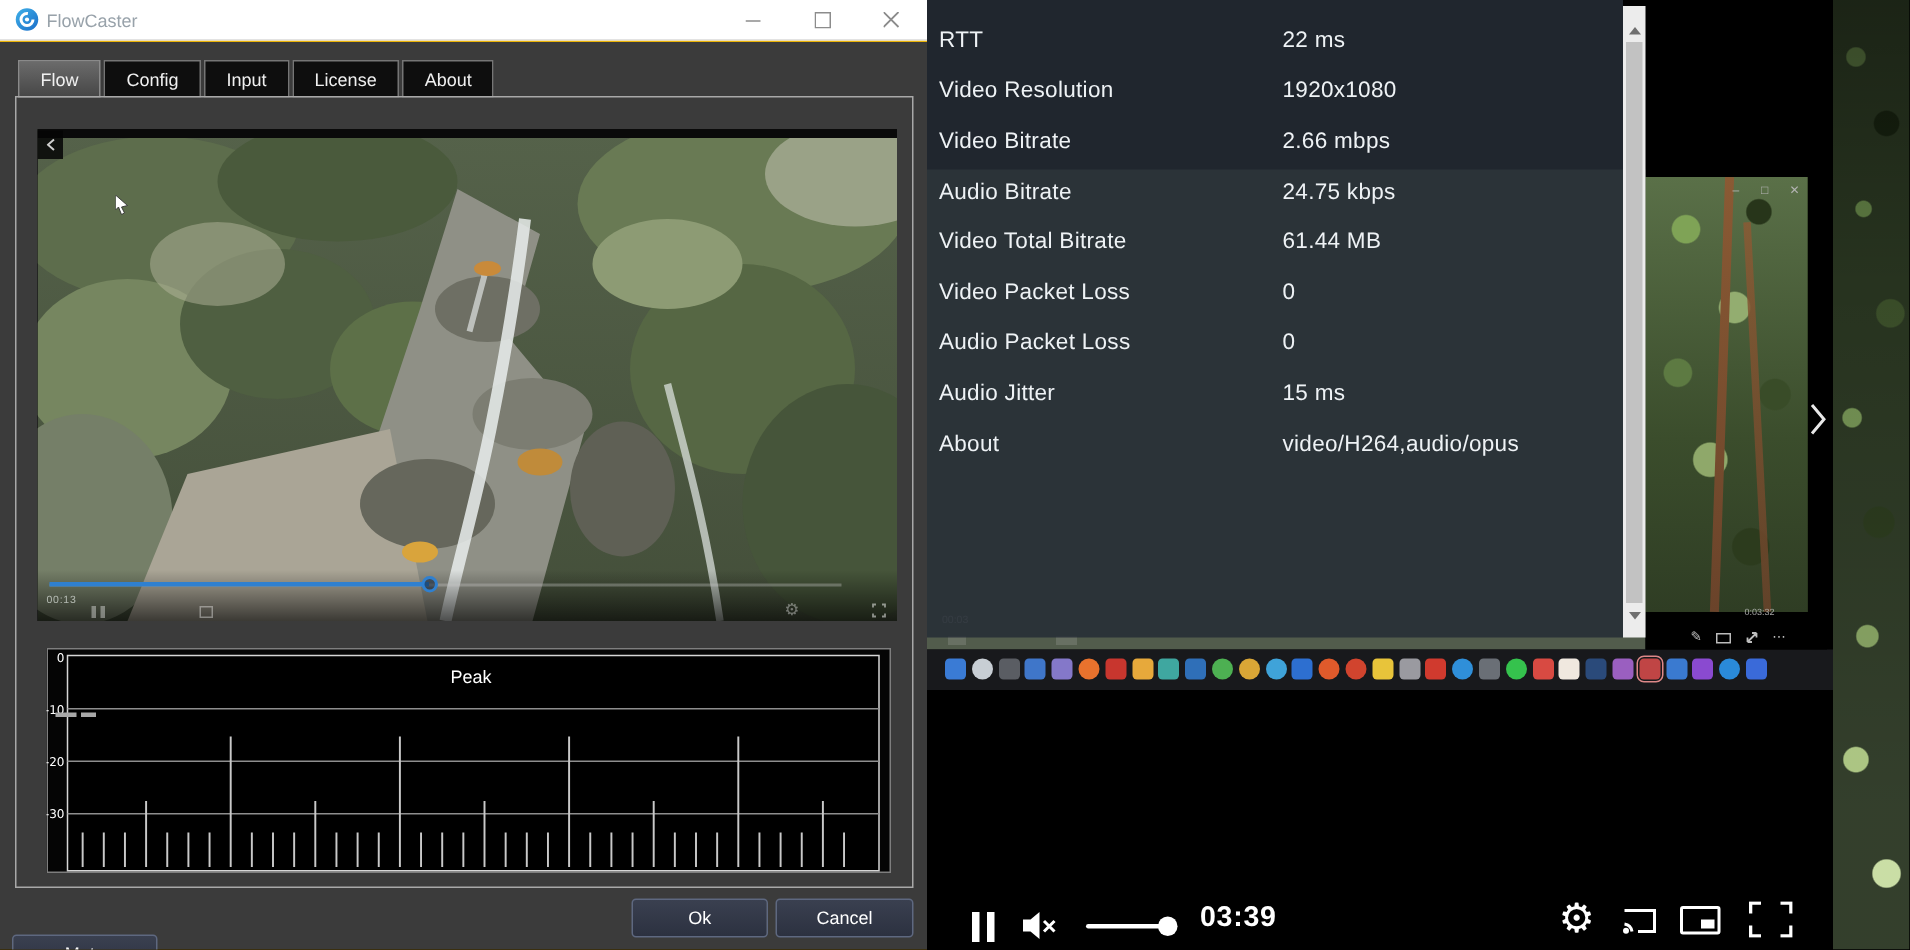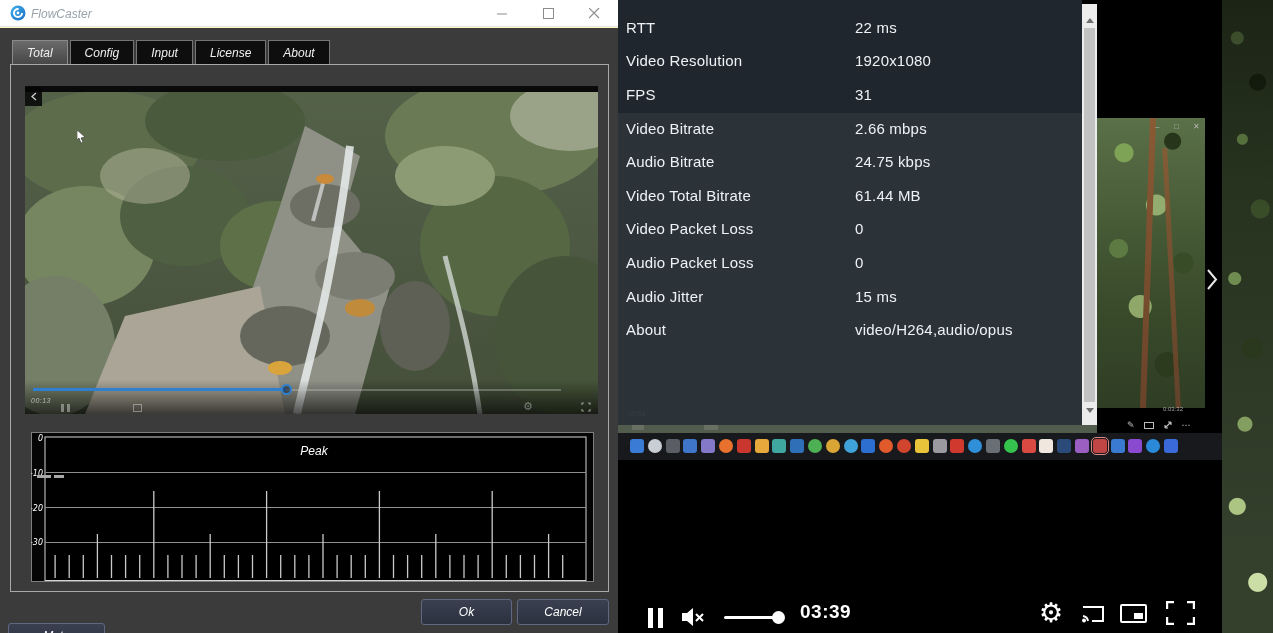--- a/index.html
+++ b/index.html
@@ -2,21 +2,21 @@
 <html><head>
 <meta charset="utf-8">
 <style>
   * { margin:0; padding:0; box-sizing:border-box; }
   html,body { width:1273px; height:633px; overflow:hidden; background:#000;
     font-family:"Liberation Sans", sans-serif; }
   .abs { position:absolute; }
   #stage { position:relative; width:1273px; height:633px; background:#000; }
 
   
-  #fc-window { left:0; top:0; width:618px; height:633px; background:#fef9c3;font-style:italic; }
+  #fc-window { left:0; top:0; width:618px; height:633px; background:#eab308; }
   #fc-titlebar { left:0; top:0; width:618px; height:27px; background:#ffffff;
     border-bottom:1px solid #e3e3e3; }
   #fc-logo { left:10px; top:5px; }
   #fc-title { left:31px; top:7px; font-size:12px; color:#98a2aa; }
   .win-btn { top:3px; width:26px; height:21px; display:flex; align-items:center; justify-content:center; }
   #win-min { left:489px; } #win-max { left:535px; } #win-close { left:581px; }
 
   #fc-body { left:0; top:28px; width:618px; height:605px; background:#3b3b3b; }
 
   .tab-bar { position:absolute; left:12px; top:12px; display:flex; gap:2px; }
@@ -182,21 +182,21 @@
       </div>
       <div id="win-close" class="abs win-btn">
         <svg width="11" height="11">
             <path d="M0,0 L10,10 M10,0 L0,10" stroke="#8c8c8c" stroke-width="1.2"></path>
           </svg>
       </div>
     </div>
 
     <div id="fc-body" class="abs">
       <div class="tab-bar">
-          <div class="tab active">Total</div>
+          <div class="tab active">Flow</div>
           <div class="tab">Config</div>
           <div class="tab">Input</div>
           <div class="tab">License</div>
           <div class="tab">About</div>
         </div>
 
       <div id="content-box" class="abs">
 
         <div id="preview" class="abs">
           <svg width="573" height="328" viewBox="0 0 573 328">
@@ -335,24 +335,20 @@
       <div>
           <div class="stat-row">
             <span class="stat-label">RTT</span>
             <span class="stat-value">22 ms</span>
           </div>
           <div class="stat-row">
             <span class="stat-label">Video Resolution</span>
             <span class="stat-value">1920x1080</span>
           </div>
           <div class="stat-row">
-            <span class="stat-label">FPS</span>
-            <span class="stat-value">31</span>
-          </div>
-          <div class="stat-row">
             <span class="stat-label">Video Bitrate</span>
             <span class="stat-value">2.66 mbps</span>
           </div>
           <div class="stat-row">
             <span class="stat-label">Audio Bitrate</span>
             <span class="stat-value">24.75 kbps</span>
           </div>
           <div class="stat-row">
             <span class="stat-label">Video Total Bitrate</span>
             <span class="stat-value">61.44 MB</span>

